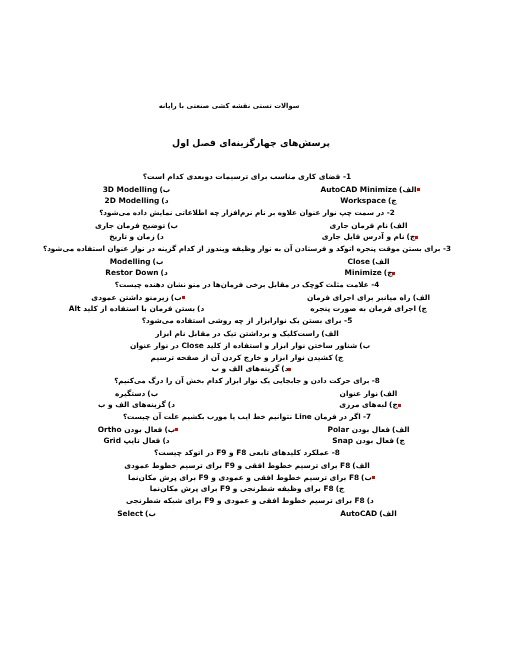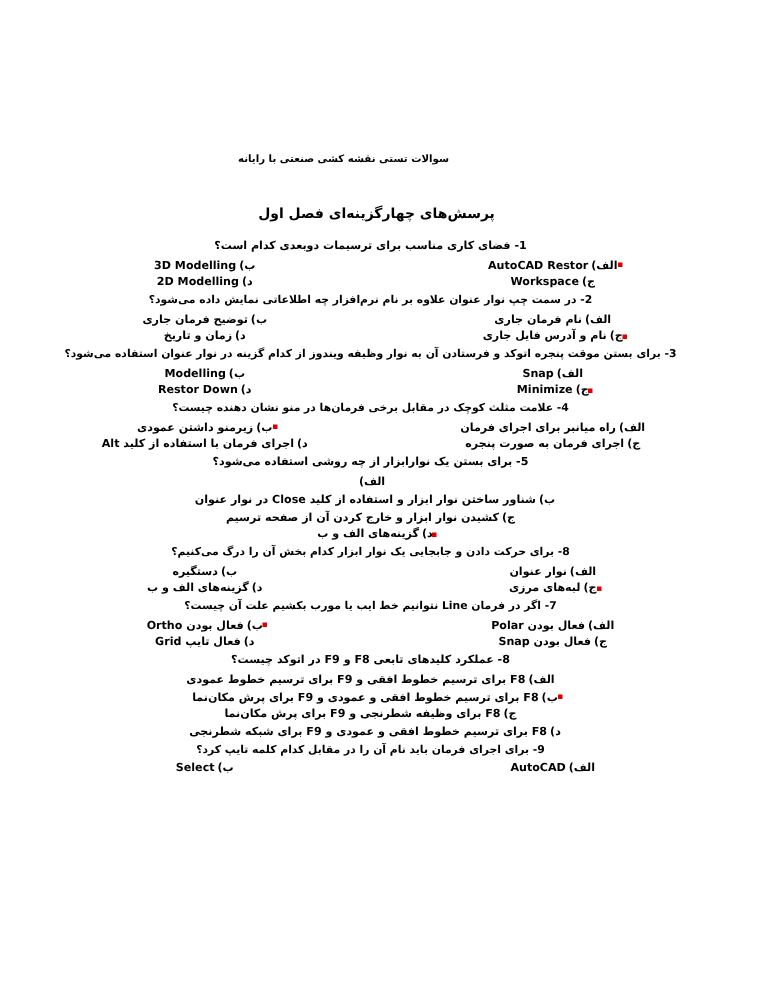--- a/index.html
+++ b/index.html
@@ -34,21 +34,21 @@
     text-align:center;
     font-size:9.3px;
     font-weight:bold;
     margin-top:28px;
     padding-right:8px;
     line-height:1.1;
   }
 
   
   .qlist{
-    margin-top:9px;
+    margin-top:22px;
     padding-right:18px;
     padding-left:18px;
   }
   .question{
     margin-bottom:0px;
   }
   .q-stem{
     direction:rtl;
     text-align:center;
     font-size:7.4px;
@@ -124,21 +124,21 @@
 
   <div class="quiz-title">پرسش‌های چهارگزینه‌ای فصل اول</div>
 
   <div class="qlist">
       <div class="question">
         <div class="q-stem">1- فضای کاری مناسب برای ترسیمات دوبعدی کدام است؟</div>
         <div class="opts">
           <div class="opt rightcol">
             <span class="marker"></span>
             <span class="opt-key">الف)</span>
-            <span class="opt-text lat">AutoCAD Restor</span>
+            <span class="opt-text lat">AutoCAD Minimize</span>
           </div>
           <div class="opt leftcol">
             <span class="marker off"></span>
             <span class="opt-key">ب)</span>
             <span class="opt-text lat">3D Modelling</span>
           </div>
           <div class="opt rightcol">
             <span class="marker off"></span>
             <span class="opt-key">ج)</span>
             <span class="opt-text lat">Workspace</span>
@@ -174,21 +174,21 @@
             <span class="opt-text">زمان و تاریخ</span>
           </div>
         </div>
       </div>
       <div class="question">
         <div class="q-stem wide">3- برای بستن موقت پنجره اتوکد و فرستادن آن به نوار وظیفه ویندوز از کدام گزینه در نوار عنوان استفاده می‌شود؟</div>
         <div class="opts">
           <div class="opt rightcol">
             <span class="marker off"></span>
             <span class="opt-key">الف)</span>
-            <span class="opt-text lat">Snap</span>
+            <span class="opt-text lat">Close</span>
           </div>
           <div class="opt leftcol">
             <span class="marker off"></span>
             <span class="opt-key">ب)</span>
             <span class="opt-text lat">Modelling</span>
           </div>
           <div class="opt rightcol">
             <span class="marker"></span>
             <span class="opt-key">ج)</span>
             <span class="opt-text lat">Minimize</span>
@@ -214,30 +214,31 @@
             <span class="opt-text">زیرمنو داشتن عمودی</span>
           </div>
           <div class="opt rightcol">
             <span class="marker off"></span>
             <span class="opt-key">ج)</span>
             <span class="opt-text">اجرای فرمان به صورت پنجره</span>
           </div>
           <div class="opt leftcol">
             <span class="marker off"></span>
             <span class="opt-key">د)</span>
-            <span class="opt-text">اجرای فرمان با استفاده از کلید Alt</span>
+            <span class="opt-text">بستن فرمان با استفاده از کلید Alt</span>
           </div>
         </div>
       </div>
       <div class="question">
         <div class="q-stem">5- برای بستن یک نوارابزار از چه روشی استفاده می‌شود؟</div>
         <div class="opts single">
           <div class="opt rightcol">
             <span class="marker off"></span>
             <span class="opt-key">الف)</span>
+            <span class="opt-text">راست‌کلیک و برداشتن تیک در مقابل نام ابزار</span>
           </div>
           <div class="opt leftcol">
             <span class="marker off"></span>
             <span class="opt-key">ب)</span>
             <span class="opt-text">شناور ساختن نوار ابزار و استفاده از کلید Close در نوار عنوان</span>
           </div>
           <div class="opt rightcol">
             <span class="marker off"></span>
             <span class="opt-key">ج)</span>
             <span class="opt-text">کشیدن نوار ابزار و خارج کردن آن از صفحه ترسیم</span>
@@ -318,21 +319,20 @@
             <span class="opt-text">F8 برای وظیفه شطرنجی و  F9 برای پرش مکان‌نما</span>
           </div>
           <div class="opt leftcol">
             <span class="marker off"></span>
             <span class="opt-key">د)</span>
             <span class="opt-text">F8 برای ترسیم خطوط افقی و عمودی و  F9 برای شبکه شطرنجی</span>
           </div>
         </div>
       </div>
       <div class="question">
-        <div class="q-stem wide">9- برای اجرای فرمان باید نام آن را در مقابل کدام کلمه تایپ کرد؟</div>
         <div class="opts">
           <div class="opt rightcol">
             <span class="marker off"></span>
             <span class="opt-key">الف)</span>
             <span class="opt-text lat">AutoCAD</span>
           </div>
           <div class="opt leftcol">
             <span class="marker off"></span>
             <span class="opt-key">ب)</span>
             <span class="opt-text lat">Select</span>

